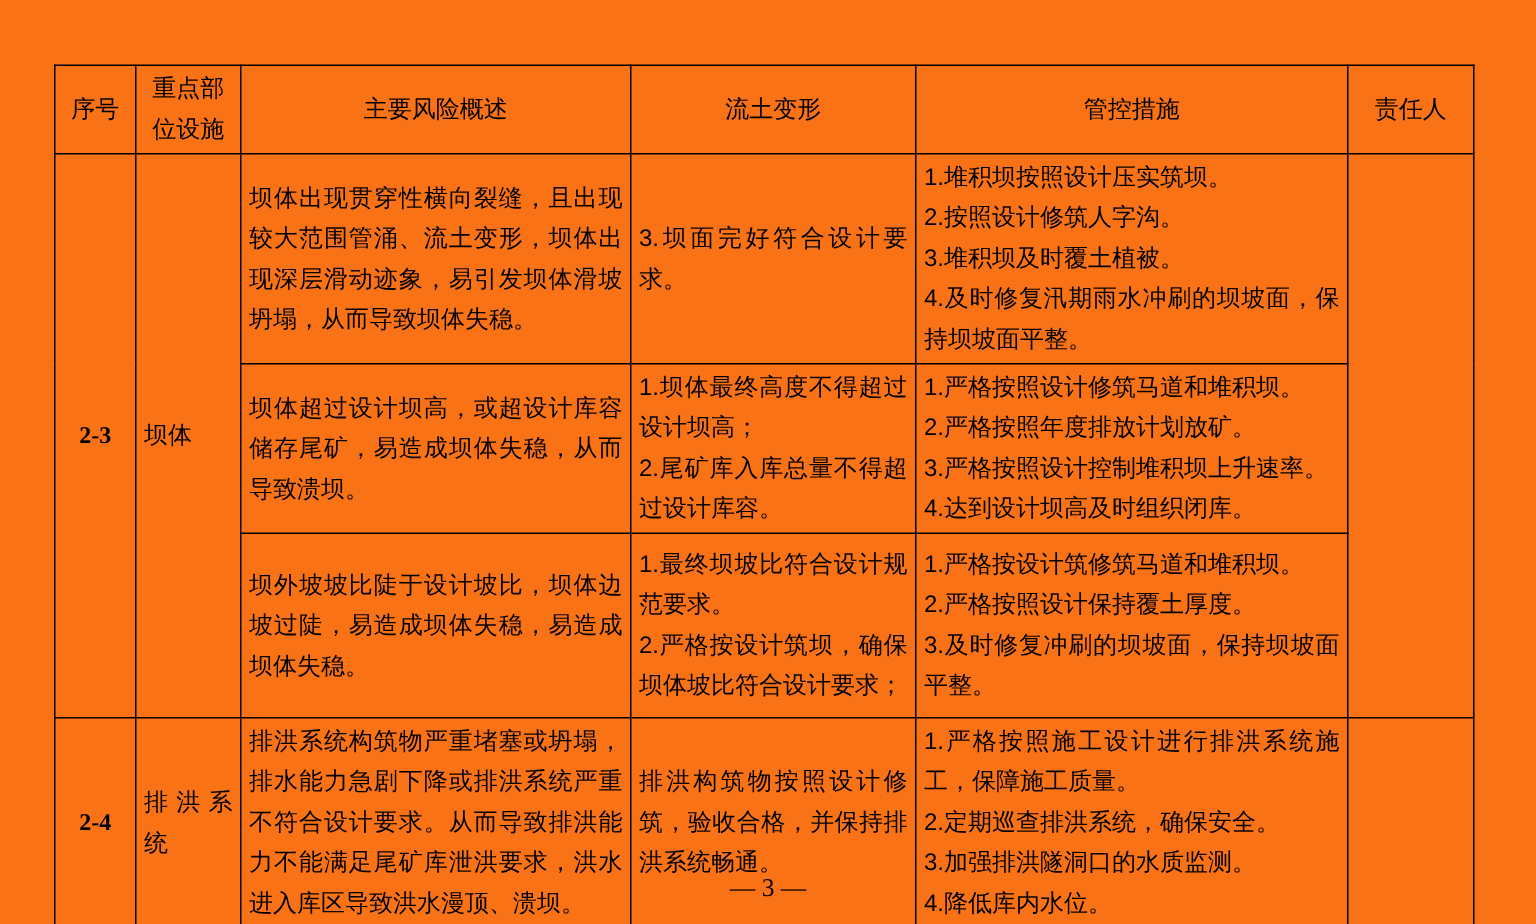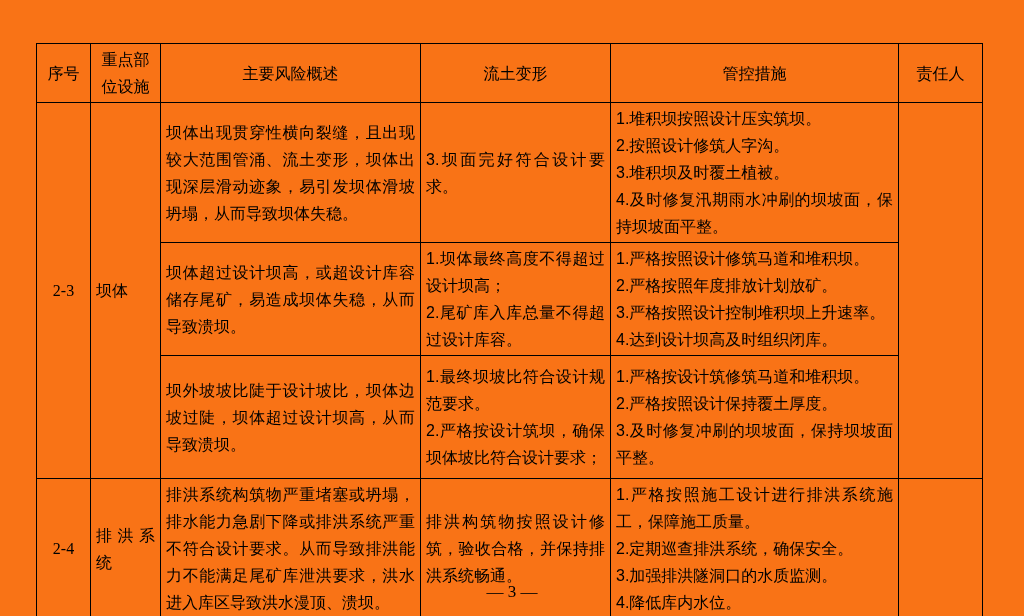--- a/index.html
+++ b/index.html
@@ -43,20 +43,21 @@
     padding: 2px 4px;
   }
   tr.r-1 { height: 122px; }
   tr.r-2 { height: 98px; }
   tr.r-3 { height: 123px; }
   tr.r-4 { height: 110px; }
   td.c-id {
     text-align: center;
     font-family: "Liberation Serif", serif;
     font-size: 17px;
+    font-weight: bold;
   }
   td.c-fac {
     text-align: justify;
     padding: 2px 6px;
   }
   td.c-risk,
   td.c-resp,
   td.c-meas {
     text-align: justify;
     white-space: pre-line;
@@ -114,21 +115,21 @@
       <tr class="r-2">
         <td class="c-risk">坝体超过设计坝高，或超设计库容储存尾矿，易造成坝体失稳，从而导致溃坝。</td>
         <td class="c-resp">1.坝体最终高度不得超过设计坝高；
 2.尾矿库入库总量不得超过设计库容。</td>
         <td class="c-meas">1.严格按照设计修筑马道和堆积坝。
 2.严格按照年度排放计划放矿。
 3.严格按照设计控制堆积坝上升速率。
 4.达到设计坝高及时组织闭库。</td>
       </tr>
       <tr class="r-3">
-        <td class="c-risk">坝外坡坡比陡于设计坡比，坝体边坡过陡，坝体超过设计坝高，从而导致溃坝。</td>
+        <td class="c-risk">坝外坡坡比陡于设计坡比，坝体边坡过陡，易造成坝体失稳，易造成坝体失稳。</td>
         <td class="c-resp">1.最终坝坡比符合设计规范要求。
 2.严格按设计筑坝，确保坝体坡比符合设计要求；</td>
         <td class="c-meas">1.严格按设计筑修筑马道和堆积坝。
 2.严格按照设计保持覆土厚度。
 3.及时修复冲刷的坝坡面，保持坝坡面平整。</td>
       </tr>
       <tr class="r-4">
         <td class="c-id">2-4</td>
         <td class="c-fac">排洪系统</td>
         <td class="c-risk">排洪系统构筑物严重堵塞或坍塌，排水能力急剧下降或排洪系统严重不符合设计要求。从而导致排洪能力不能满足尾矿库泄洪要求，洪水进入库区导致洪水漫顶、溃坝。</td>

